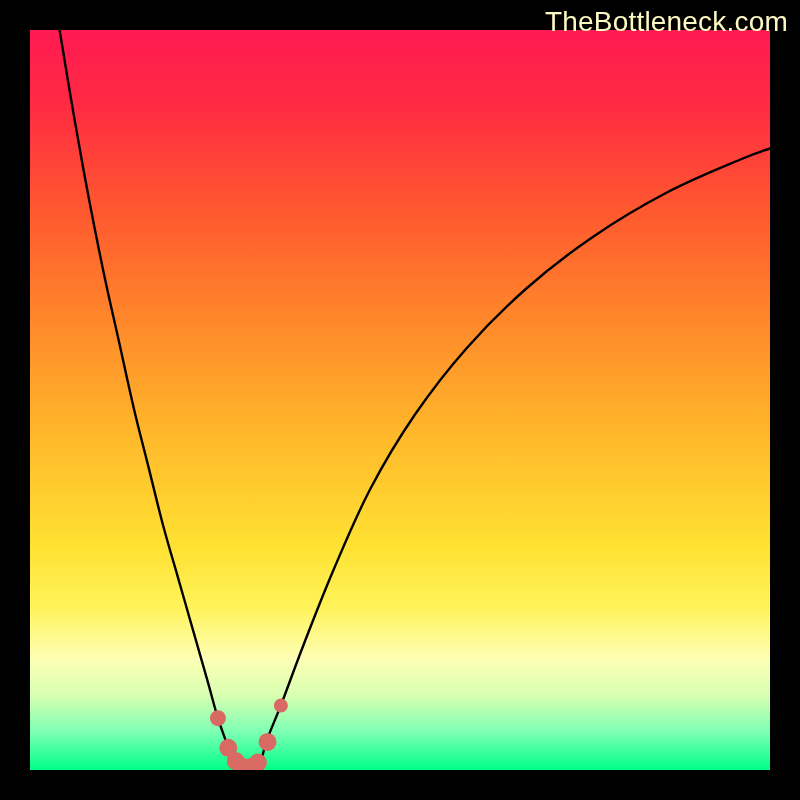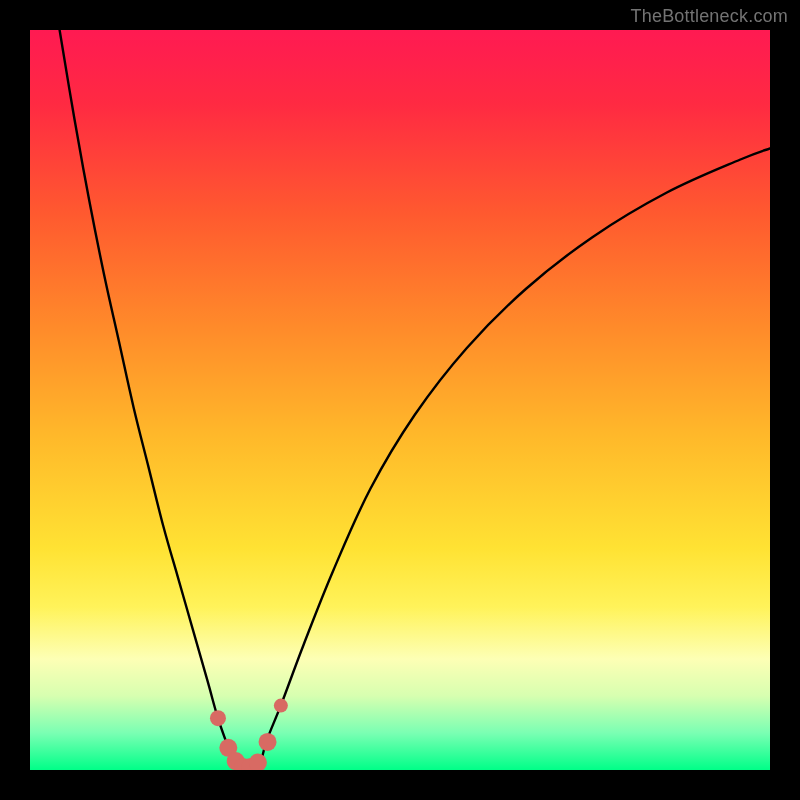--- a/index.html
+++ b/index.html
@@ -44,22 +44,22 @@
     left: 0;
     top: 0;
     width: 100%;
     height: 100%;
     pointer-events: none;
   }
   .watermark {
     position: absolute;
     top: 6px;
     right: 12px;
-    color: #737373;
-    font-size: 18px;
+    color: #fef9c3;
+    font-size: 28px;
     font-weight: 500;
     letter-spacing: 0.2px;
   }
 </style>
 </head>
 <body>
 
 <div class="container">
 
   <div class="plot-area">

